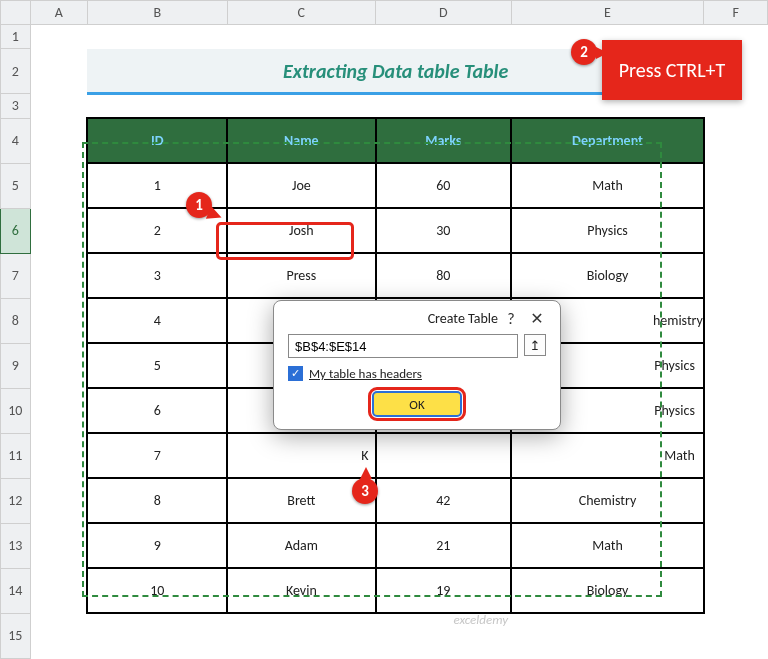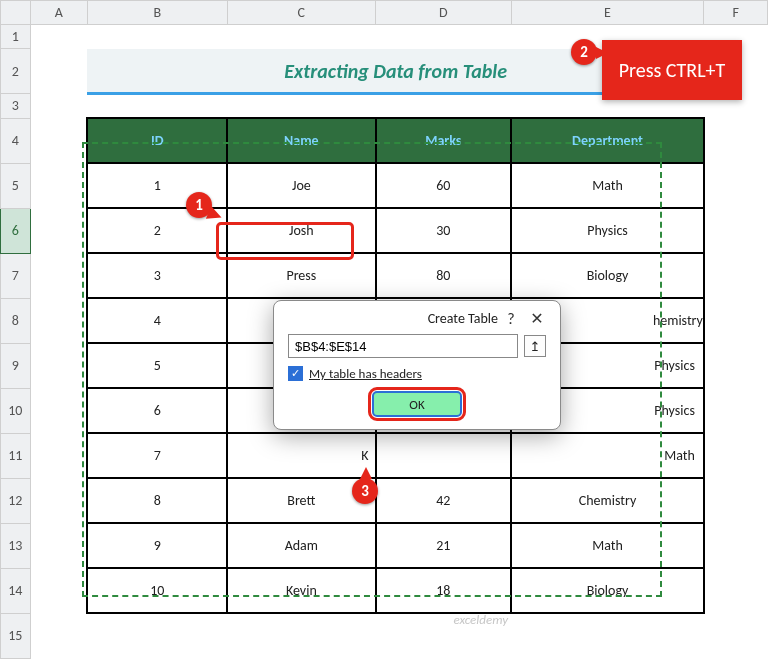--- a/index.html
+++ b/index.html
@@ -150,21 +150,21 @@
   .dialog .titlebar {
     display:flex; align-items:center;
     padding: 8px 10px 6px 14px;
   }
   .dialog .titlebar .ttl { flex:1; font-size:14px;text-align:right; }
   .dialog .titlebar .help, .dialog .titlebar .close {
     width:26px; text-align:center; font-size:16px; color:#333;
   }
   .dialog .q { padding: 4px 14px 6px; text-decoration: underline; }
   .dialog .range-row {
-    display:flex; align-items:center; gap:6px;
+    display:flex; gap:6px;
     padding: 0 14px 8px;
   }
   .dialog .range-input {
     flex:1; height:24px;
     border:1px solid #888;
     padding: 0 6px;
     font-size:13px;
     background:#fff;
   }
   .dialog .ref-btn {
@@ -177,21 +177,21 @@
   .dialog .check {
     width:15px;height:15px;border:1px solid #2b6fd6;background:#2b6fd6;
     display:flex;align-items:center;justify-content:center;color:#fff;font-size:11px;
   }
   .dialog .btn-row {
     display:flex; gap:12px; justify-content:center; padding:0 14px;
   }
   .dialog .btn {
     width:90px;height:26px;
     border:1px solid #8a8a8a;border-radius:4px;
-    background:#86efac;
+    background:#fde047;
     font-size:13px;
     display:flex;align-items:center;justify-content:center;
   }
   .dialog .btn.ok {
     border:2px solid #2b6fd6;
     outline: 3px solid #e5261b;
     outline-offset: 1px;
     border-radius:5px;
   }
   
@@ -225,21 +225,21 @@
     <th class="colhead">E</th>
     <th class="colhead">F</th>
   </tr>
   <tr>
         <th class="rowhead">1</th>
         <td colspan="6" style="border:none;height:22px"></td>
       </tr>
   <tr class="title-row">
     <th class="rowhead">2</th>
     <td class="blank"></td>
-    <td class="title-cell" colspan="4">Extracting Data from Table</td>
+    <td class="title-cell" colspan="4">Extracting Data table Table</td>
     <td class="blank"></td>
   </tr>
   <tr>
         <th class="rowhead">3</th>
         <td colspan="6" style="border:none;height:20px"></td>
       </tr>
   <tr>
     <th class="rowhead">4</th>
     <td style="border:none"></td>
     <td class="header-cell">ID</td>
@@ -327,21 +327,21 @@
     <td class="data-cell">Adam</td>
     <td class="data-cell">21</td>
     <td class="data-cell">Math</td>
     <td style="border:none"></td>
   </tr>
   <tr>
     <th class="rowhead">14</th>
     <td style="border:none"></td>
     <td class="data-cell">10</td>
     <td class="data-cell">Kevin</td>
-    <td class="data-cell">18</td>
+    <td class="data-cell">19</td>
     <td class="data-cell">Biology</td>
     <td style="border:none"></td>
   </tr>
   <tr>
         <th class="rowhead">15</th>
         <td colspan="6" style="border:none"></td>
       </tr>
 </tbody>
   </table>
 

